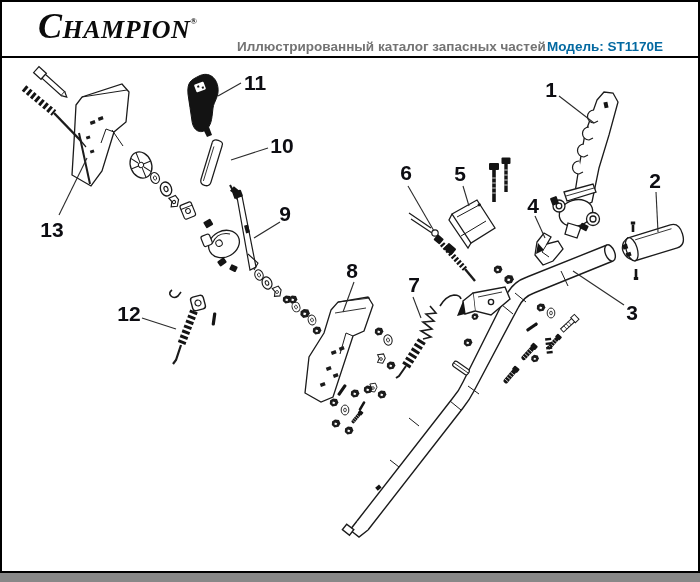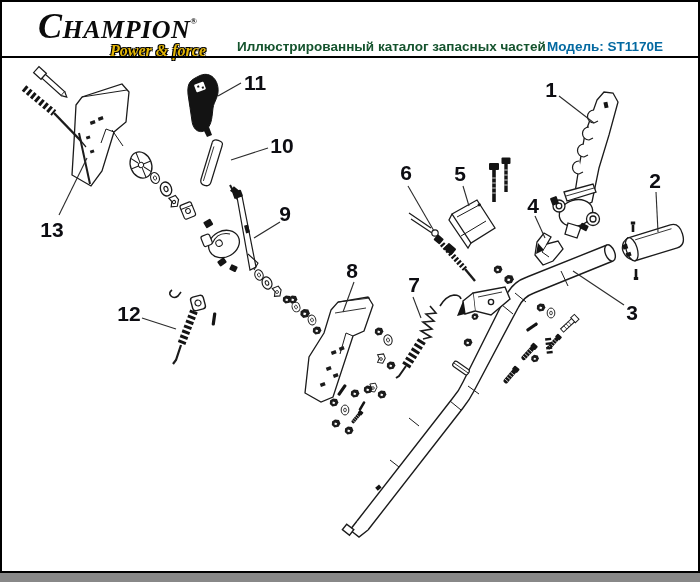--- a/index.html
+++ b/index.html
@@ -14,36 +14,35 @@
     font-size:26px;letter-spacing:.5px;white-space:nowrap;line-height:1.05;
   }
   .logo-main .bigc{font-size:36px;}
   .logo-reg{font-size:9px;vertical-align:14px;letter-spacing:0;}
   .logo-tag{
     margin-top:-4px;text-align:right;
     font-family:"Liberation Serif",serif;font-style:italic;font-weight:bold;
     font-size:16px;color:#e3b505;white-space:nowrap;
     text-shadow:-1px -1px 0 #000,1px -1px 0 #000,-1px 1px 0 #000,1px 1px 0 #000;
   }
-  .hdr-title{position:absolute;left:235px;top:37px;font-size:13.5px;font-weight:700;color:#14532d;white-space:nowrap;}
+  .hdr-title{position:absolute;left:235px;top:37px;font-size:13.5px;font-weight:700;color:#737373;white-space:nowrap;}
   .hdr-model{position:absolute;left:545px;top:37px;font-size:13.5px;font-weight:700;color:#0369a1;white-space:nowrap;}
   .rule{position:absolute;left:0;right:0;top:54px;height:2px;background:#000;}
   svg.diagram{position:absolute;left:0;top:0;width:696px;height:578px;}
   svg text.callout{
     font-family:"Liberation Sans",sans-serif;font-weight:bold;font-size:21px;fill:#0d0d12;
   }
 </style>
 </head>
 <body>
 
 <div class="page">
 
   <div class="logo">
     <div class="logo-main"><span class="bigc">C</span><span title="CHAMPION">HAMPION</span><span class="logo-reg">®</span></div>
-    <div class="logo-tag">Power &amp; force</div>
   </div>
   <div class="hdr-title">Иллюстрированный каталог запасных частей</div>
   <div class="hdr-model">Модель: ST1170E</div>
   <div class="rule"></div>
 
   <svg class="diagram" viewBox="0 0 696 578">
     <defs>
       <g id="nutS">
           <path d="M-4,-2.6 L-1,-4.6 L3,-4 L4.4,-0.6 L2.6,2.8 L-1.6,3.6 L-4.2,1 Z" fill="#1b1b1b"></path>
           <path d="M-1.2,-1.4 L1.2,-0.8 L0.4,1.2 L-1.6,0.6 Z" fill="#fdfdfd"></path>

